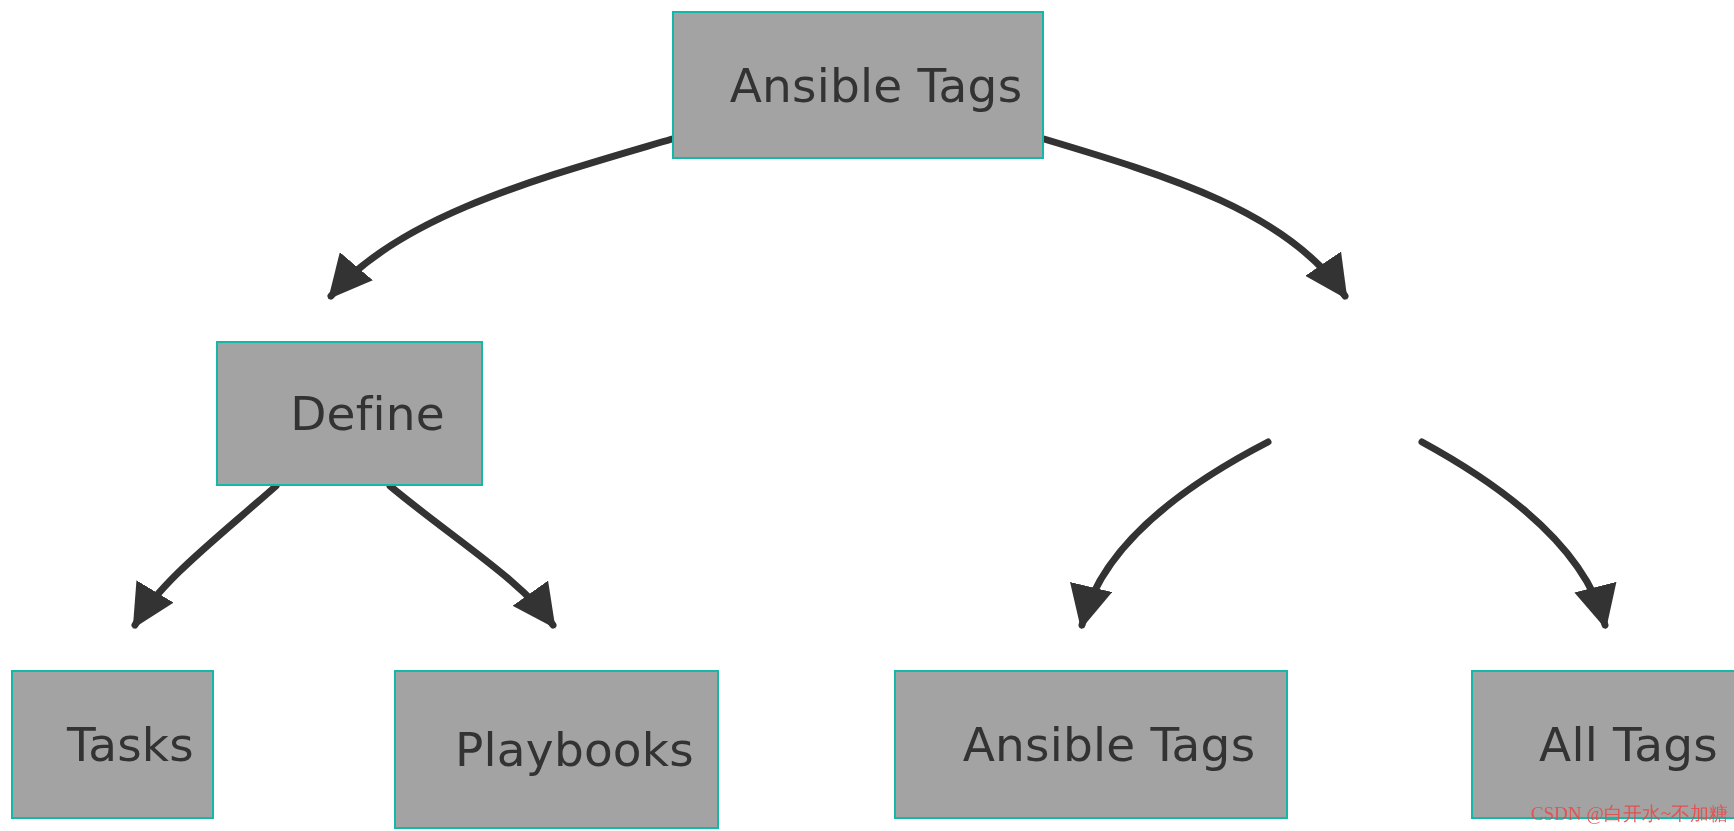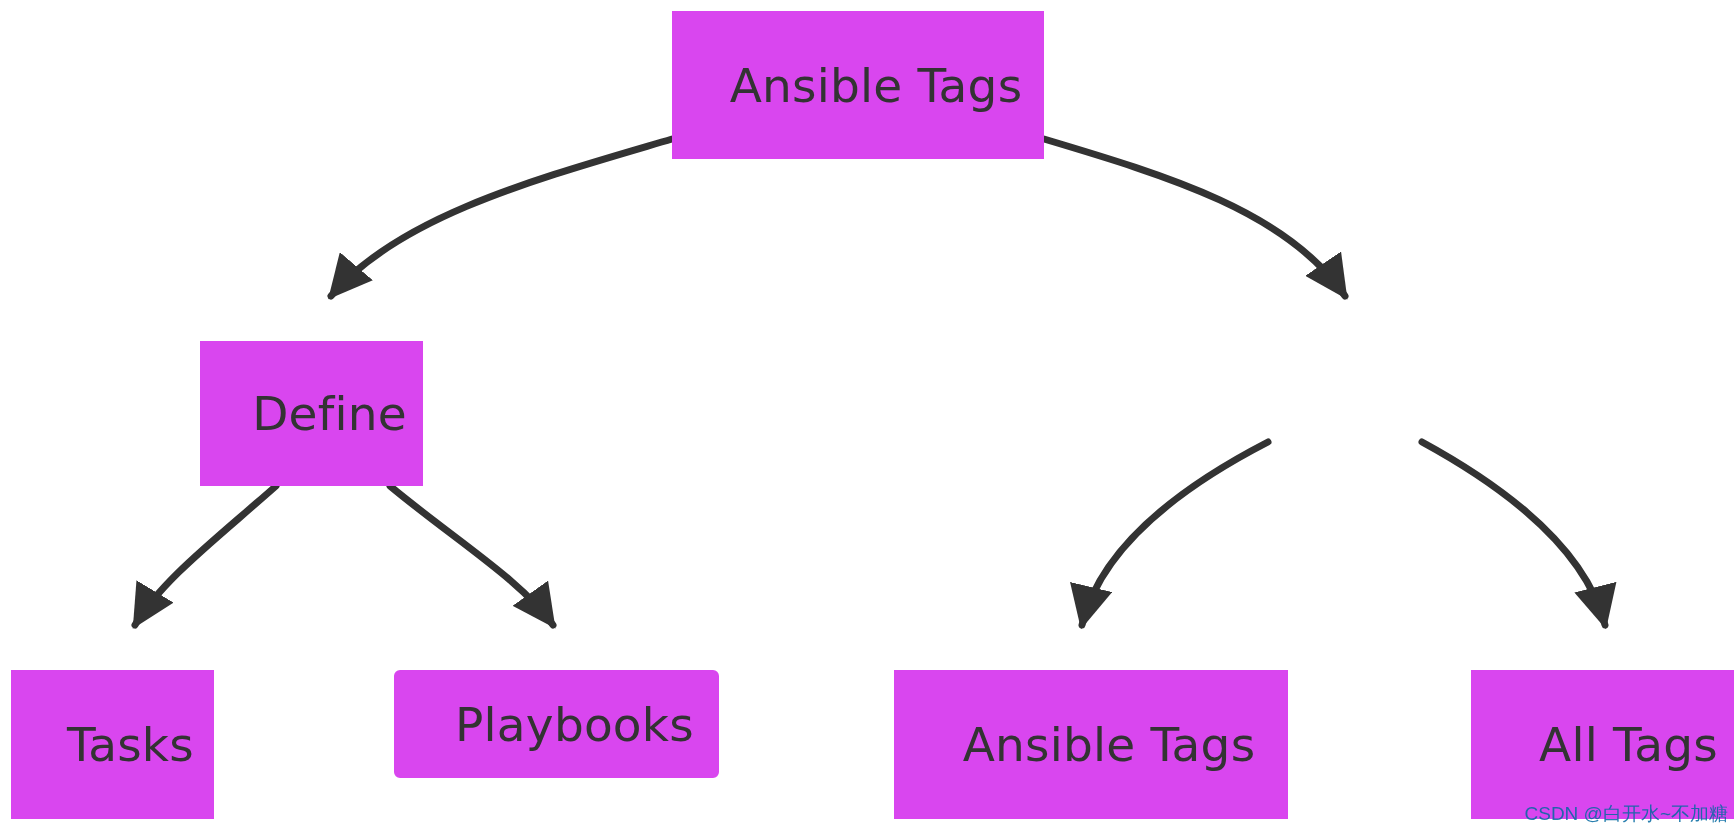--- a/index.html
+++ b/index.html
@@ -21,51 +21,51 @@
     position: absolute;
     left: 0;
     top: 0;
     width: 1734px;
     height: 831px;
     pointer-events: none;
   }
   .node {
     position: absolute;
     box-sizing: border-box;
-    background: #d946ef;
-    border: 2px solid #d946ef;
+    background: #a3a3a3;
+    border: 2px solid #14b8a6;
     display: flex;
     align-items: center;
     justify-content: center;
     color: #333333;
     font-family: "DejaVu Sans", "Liberation Sans", sans-serif;
     font-weight: 400;
     white-space: nowrap;
     letter-spacing: 0.2px;
     padding-left: 36px;
   }
   .node-label {
     display: block;
     line-height: 1;
   }
   #node-root      { left: 672px;  top: 11px;  width: 372px; height: 148px; font-size: 47px; }
-  #node-define    { left: 200px;  top: 341px; width: 223px; height: 145px; font-size: 47px; }
+  #node-define    { left: 216px;  top: 341px; width: 267px; height: 145px; font-size: 47px; }
   #node-run       { left: 1268px; top: 341px; width: 154px; height: 145px; font-size: 47px; }
   #node-tasks     { left: 11px;   top: 670px; width: 203px; height: 149px; font-size: 47px; }
-  #node-playbooks { left: 394px;  top: 670px; width: 325px; height: 108px; font-size: 47px; border-radius: 6px; }
+  #node-playbooks { left: 394px;  top: 670px; width: 325px; height: 159px; font-size: 47px; }
   #node-specific  { left: 894px;  top: 670px; width: 394px; height: 149px; font-size: 47px; }
   #node-alltags   { left: 1471px; top: 670px; width: 279px; height: 149px; font-size: 47px; }
 
   #watermark {
     position: absolute;
     right: 6px;
     bottom: 4px;
     font-size: 19px;
-    color: #0369a1;
-    font-family: Liberation Sans, sans-serif;
+    color: #ef4444;
+    font-family: Liberation Serif, serif;
     white-space: nowrap;
     opacity: 0.85;
   }
 </style>
 </head>
 <body>
 
 <div id="canvas">
 
   <svg id="edge-layer" viewBox="0 0 1734 831" xmlns="http://www.w3.org/2000/svg">

